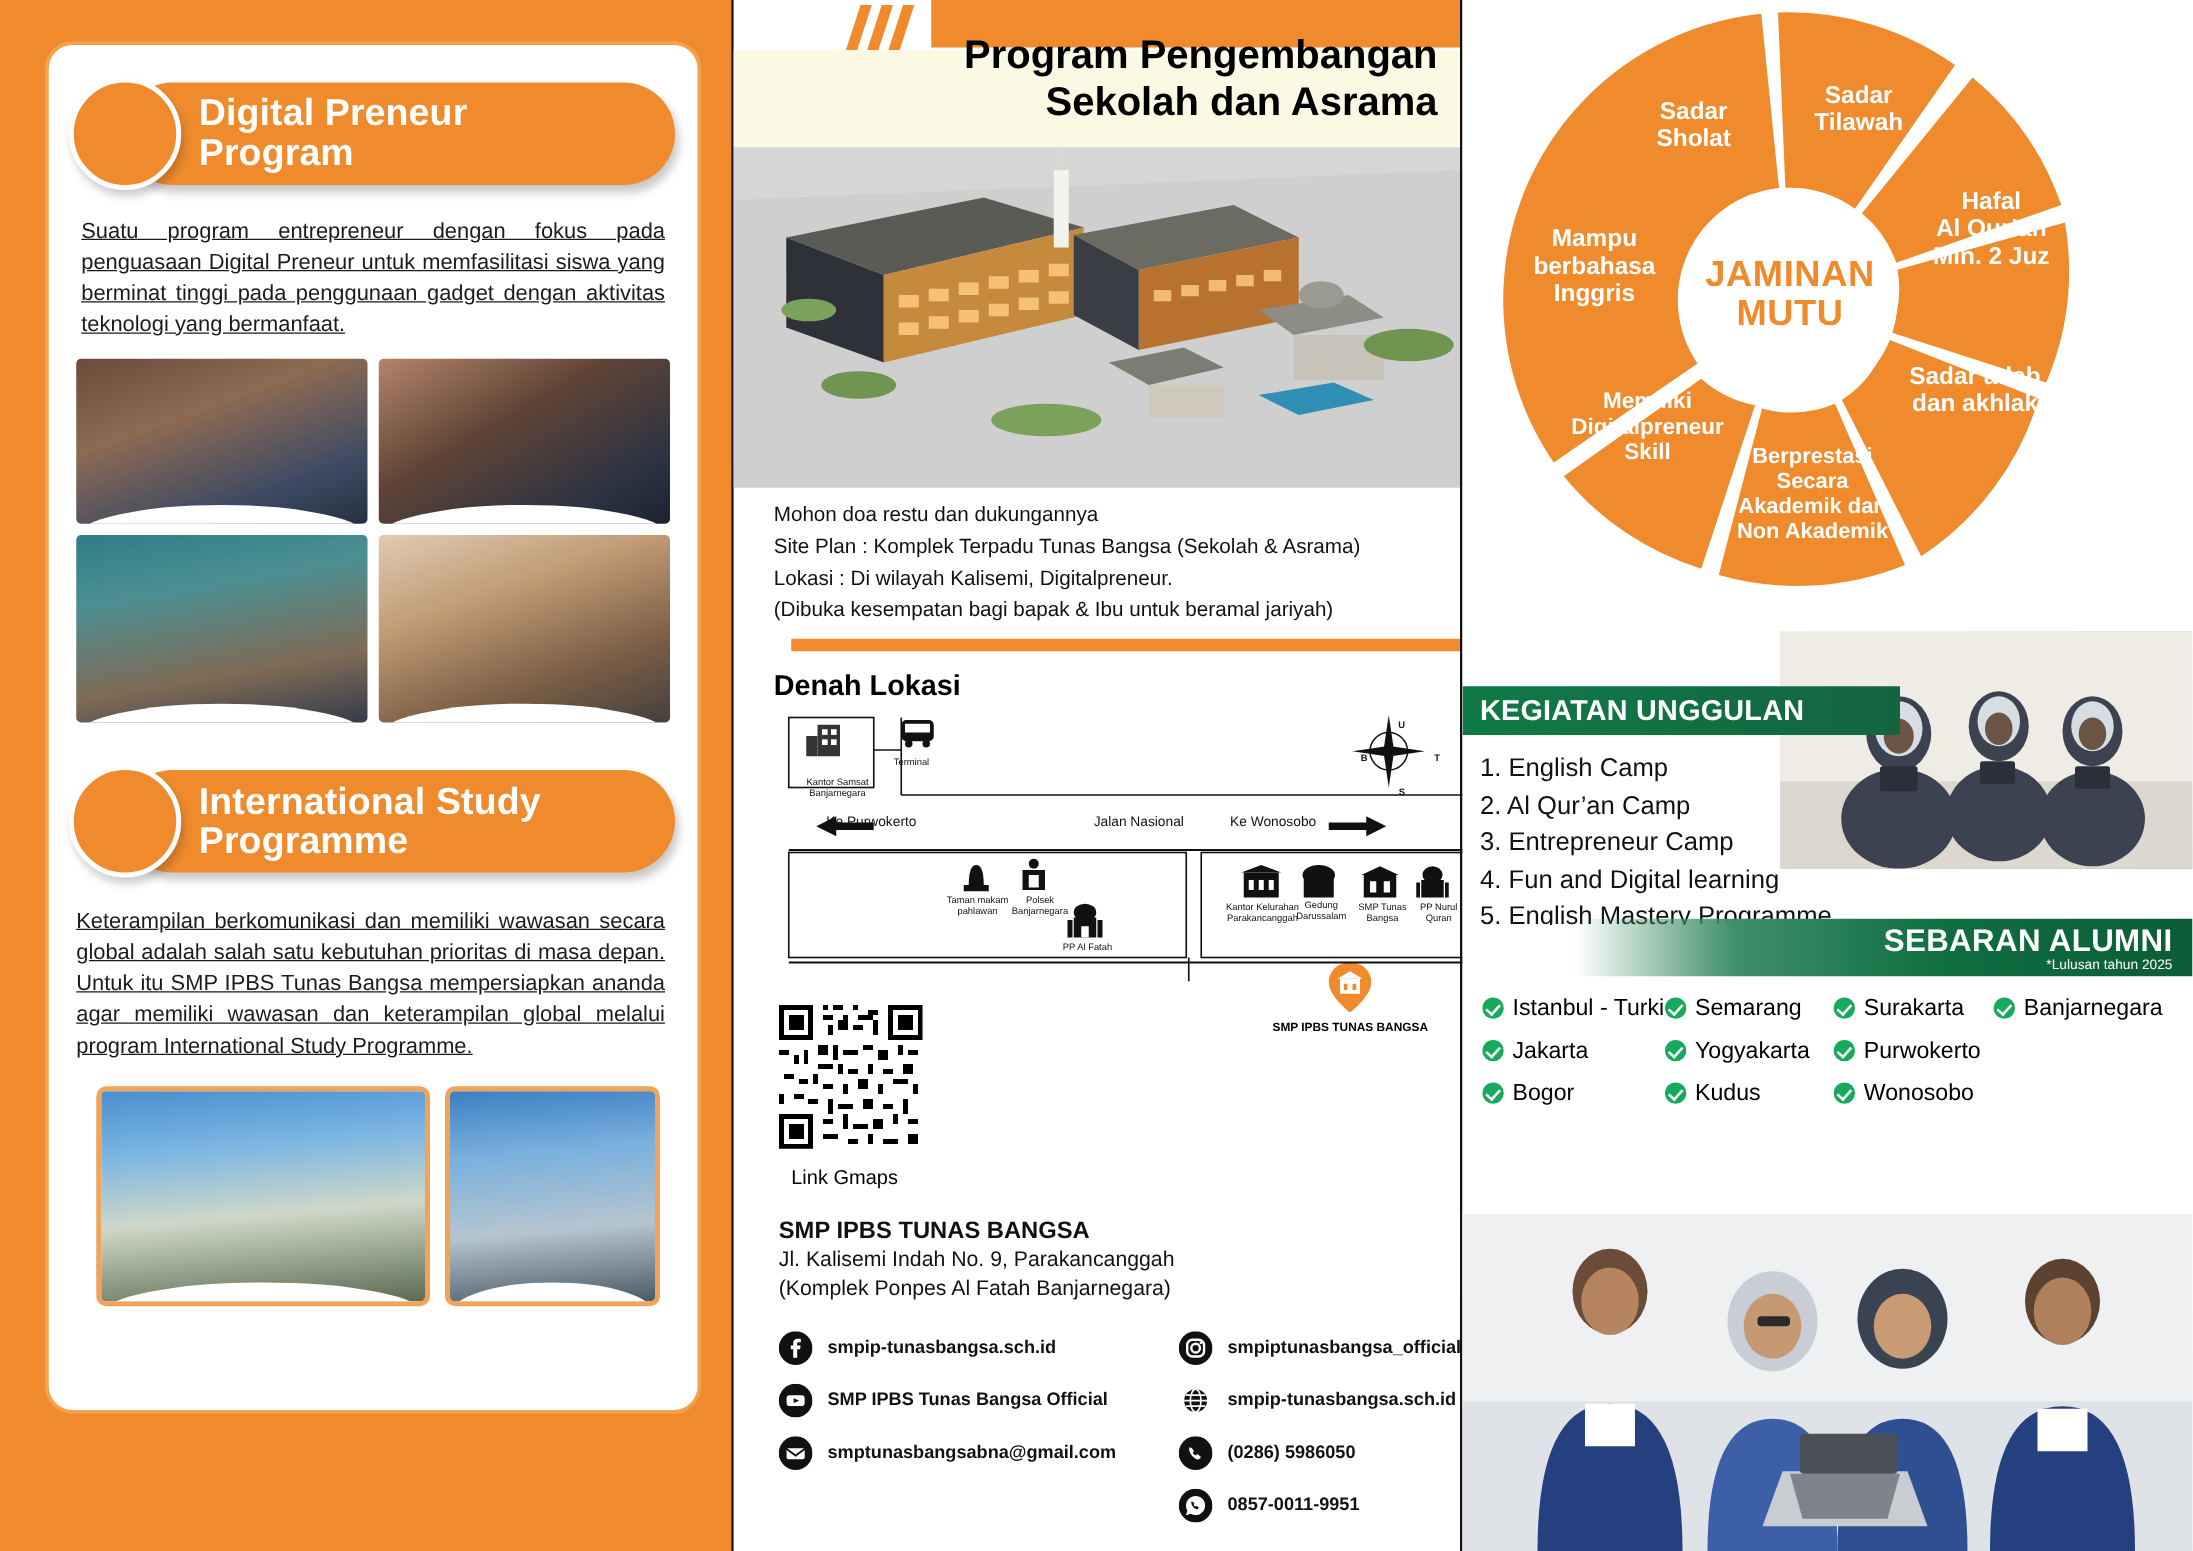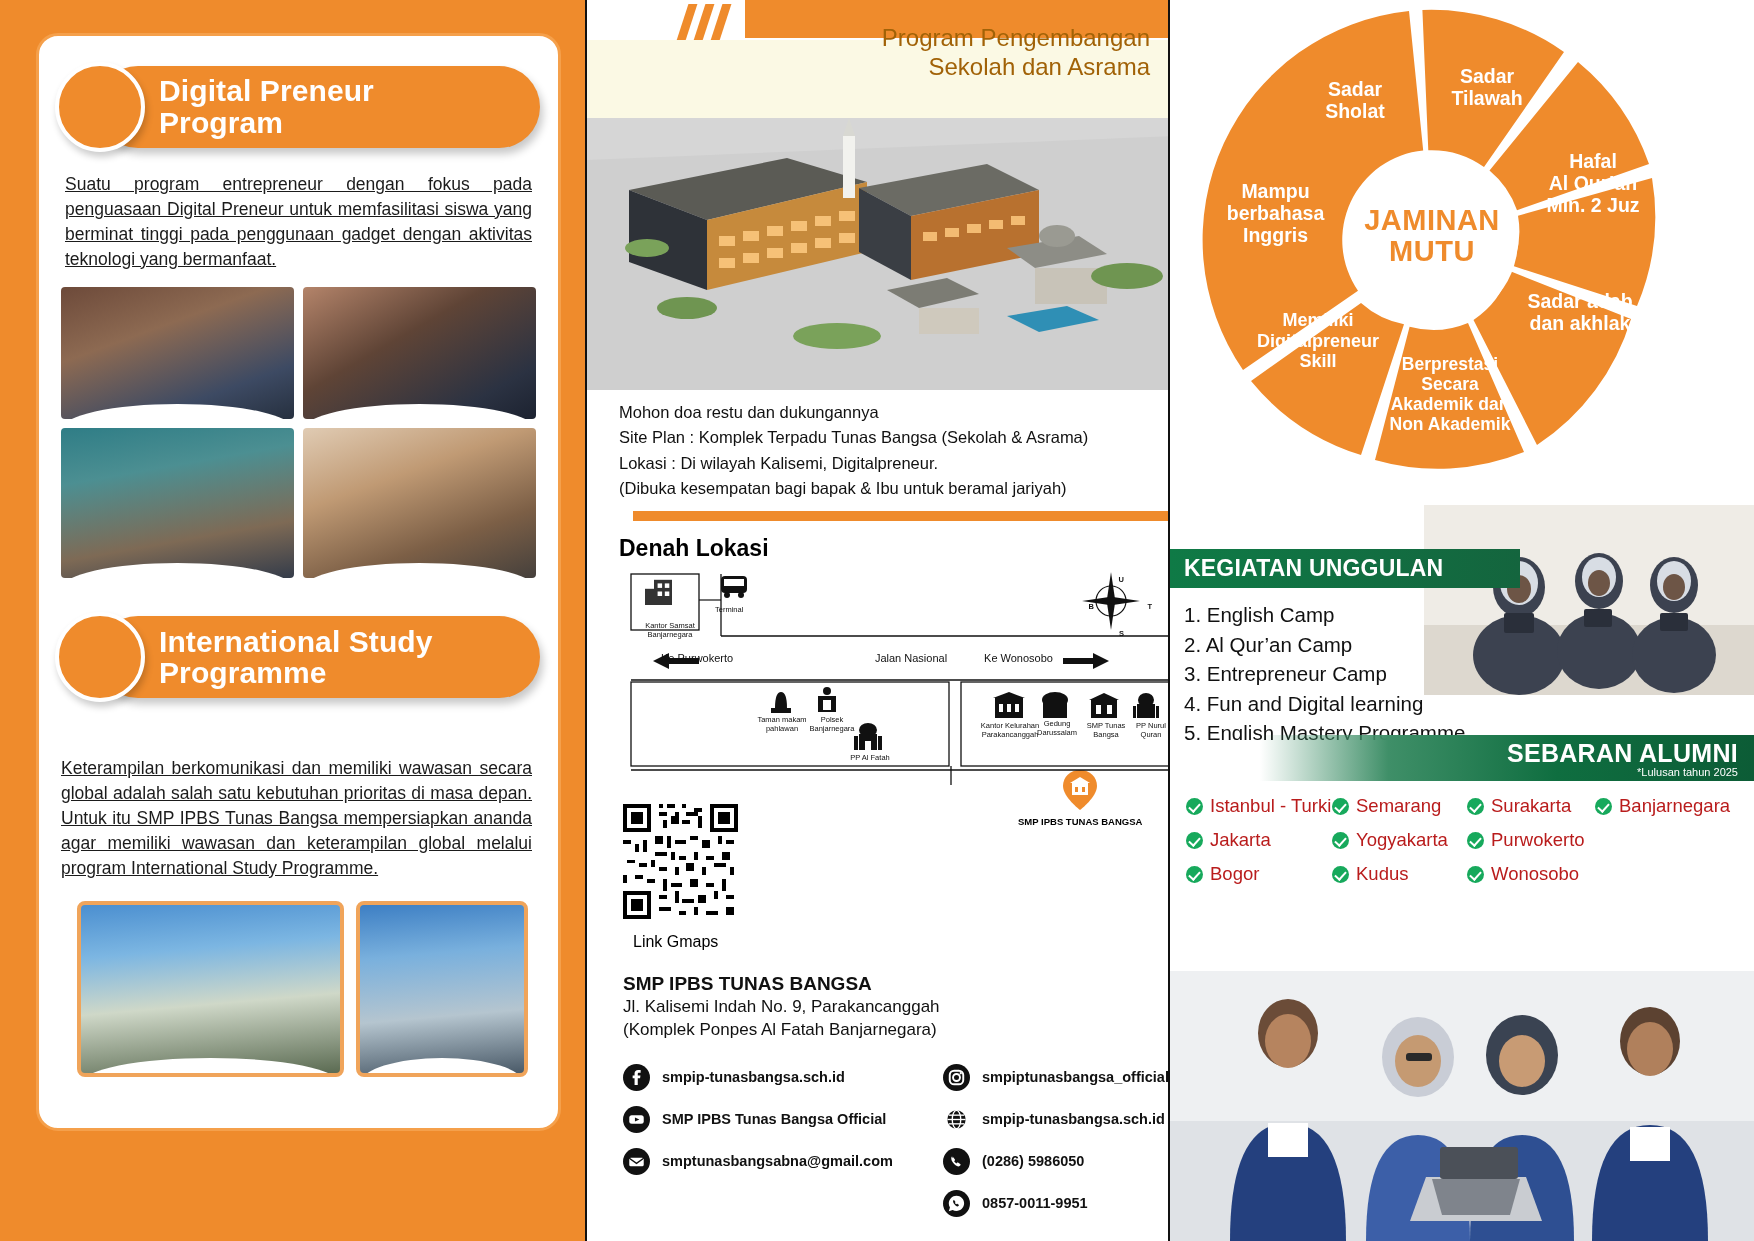--- a/index.html
+++ b/index.html
@@ -73,21 +73,21 @@
     background:#fff; border-left:2px solid #111; border-right:2px solid #111;
   }
   .mid-top { position:relative; height:497px; background:#fff; }
   .mid-orange-bar {
     position:absolute; top:0; left:158px; right:0; height:38px; background:#ef8b2c;
   }
   .slash-group { position:absolute; top:4px; left:92px; }
   .slash { position:absolute; width:9px; height:58px; background:#ef8b2c; transform:skewX(-18deg); }
   .mid-title {
     position:absolute; top:24px; right:18px; text-align:right;
-    color:#a16207; font-weight:normal; font-size:24px; line-height:1.2;
+    color:#000000; font-weight:bold; font-size:32px; line-height:1.2;
     z-index:3;
   }
   .render-img {
     position:absolute; top:40px; left:0; right:0; height:350px;
     background:
       linear-gradient(180deg,#fbf9e4 0%,#fbf9e4 22%, #d9d9d9 22%, #c8c8c8 100%);
     overflow:hidden;
   }
   .mid-caption {
     position:absolute; top:400px; left:32px; right:14px;
@@ -130,21 +130,21 @@
   .alumni-bar {
     position:relative; height:46px;
     background:linear-gradient(90deg,rgba(255,255,255,0) 0%,#3f8f68 26%,#0f6e40 60%,#0c5c36 100%);
     display:flex; flex-direction:column; align-items:flex-end; justify-content:center;
     padding-right:16px; color:#fff;
   }
   .alumni-bar b { font-size:25px; letter-spacing:.3px; }
   .alumni-bar i { font-size:11px; font-style:normal; margin-top:-2px; }
   .city-grid {
     display:grid; grid-template-columns:146px 135px 128px auto;
-    row-gap:12px; padding:14px 0 0 16px; font-size:18.5px; color:#b91c1c;
+    row-gap:12px; padding:14px 0 0 16px; font-size:18.5px; color:#000000;
   }
   .city { display:flex; align-items:center; gap:7px; }
   .tick {
     width:17px; height:17px; border-radius:50%; background:#17a95c;
     flex:0 0 17px; position:relative;
   }
   .tick::after {
     content:""; position:absolute; left:5px; top:3px; width:5px; height:9px;
     border:solid #fff; border-width:0 2px 2px 0; transform:rotate(42deg);
   }
@@ -191,21 +191,21 @@
       <div style="padding-top:38px;">
         <div class="pill">
           <div class="pill-dot"></div>
           <h2>
             <span>International Study</span><br>
             <span>Programme</span>
           </h2>
         </div>
       </div>
 
-      <div style="padding:26px 26px 0 22px;margin-top:32px;">
+      <div style="padding:26px 26px 0 22px;">
         <p class="body-text">Keterampilan berkomunikasi dan memiliki wawasan secara global adalah salah satu kebutuhan prioritas di masa depan. Untuk itu SMP IPBS Tunas Bangsa mempersiapkan ananda agar memiliki wawasan dan keterampilan global melalui program International Study Programme.</p>
       </div>
 
       <div style="padding:20px 30px 0 38px; display:grid; grid-template-columns:1.55fr 1fr; gap:12px;">
         <div class="photo ph5" style="height:176px;border:4px solid #f0a45a;border-radius:8px;"></div>
         <div class="photo ph6" style="height:176px;border:4px solid #f0a45a;border-radius:8px;"></div>
       </div>
 
     </div>
   </div>

